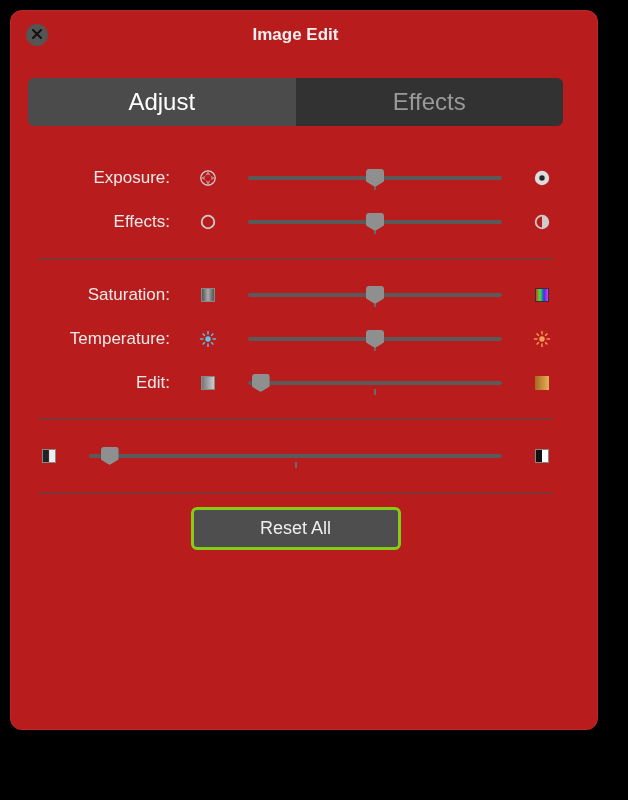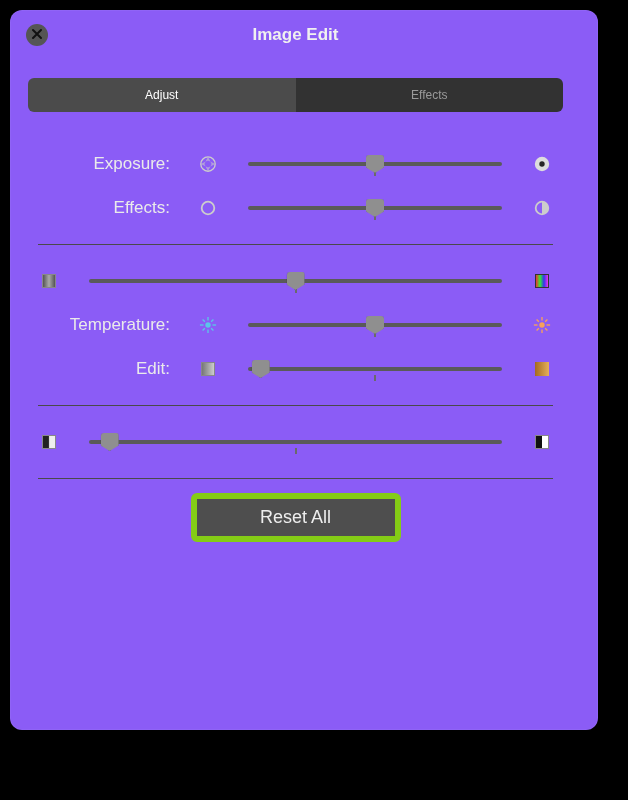--- a/index.html
+++ b/index.html
@@ -9,21 +9,21 @@
     height: 800px;
     font-family: -apple-system, "Helvetica Neue", Arial, sans-serif;
     display: flex;
     align-items: flex-start;
     justify-content: flex-start;
   }
   .panel {
     width: 588px;
     height: 720px;
     margin: 10px;
-    background: #8b5cf6;
+    background: #b91c1c;
     border-radius: 12px;
     box-shadow: 0 10px 40px rgba(0,0,0,.6), 0 0 0 1px rgba(255,255,255,.05) inset;
     color: #ddd;
     position: relative;
     padding: 0 17px 20px 0;
   }
   .titlebar {
     height: 50px;
     display: flex;
     align-items: center;
@@ -50,21 +50,21 @@
   .tabs {
     display: flex;
     margin: 18px 18px 0 18px;
     border-radius: 6px;
     overflow: hidden;
   }
   .tab {
     flex: 1;
     text-align: center;
     padding: 10px 0;
-    font-size: 12px;
+    font-size: 24px;
     background: #323232;
     color: #9a9a9a;
     cursor: pointer;
   }
   .tab.active {
     background: #4b4b4b;
     color: #fff;
     font-weight: 500;
   }
   .content {
@@ -125,21 +125,21 @@
     background: #4a4a4a;
     margin: 14px 0;
   }
   .reset {
     display: block;
     margin: 10px auto 0 auto;
     width: 210px;
     padding: 8px 0;
     text-align: center;
     background: #4e4e4e;
-    border: 6px solid #84cc16;
+    border: 3px solid #84cc16;
     border-radius: 6px;
     color: #eee;
     font-size: 18px;
     cursor: pointer;
   }
   .sq {
     width: 14px; height: 14px; border: 1px solid #888;
   }
 </style>
 </head>
@@ -202,20 +202,21 @@
         <svg viewBox="0 0 20 20">
             <circle cx="10" cy="10" r="7" fill="none" stroke="#ccc" stroke-width="2"></circle>
             <path d="M10 3 A7 7 0 0 1 10 17 Z" fill="#ccc"></path>
           </svg>
       </div>
     </div>
 
     <div class="divider"></div>
 
     <div class="row">
+      <div class="label">Saturation:</div>
       <div class="ic">
         <div class="sq" style="background:linear-gradient(90deg,#555,#aaa,#555);"></div>
       </div>
       <div class="slider-wrap">
         <div class="track"></div>
           <div class="tick" style="left: calc(50% - 1px);"></div>
           <div class="thumb" style="left: 50%;"></div>
       </div>
       <div class="ic">
         <div class="sq" style="background:linear-gradient(90deg,#e33,#3e3,#33e,#e3e);border-color:#333;"></div>

